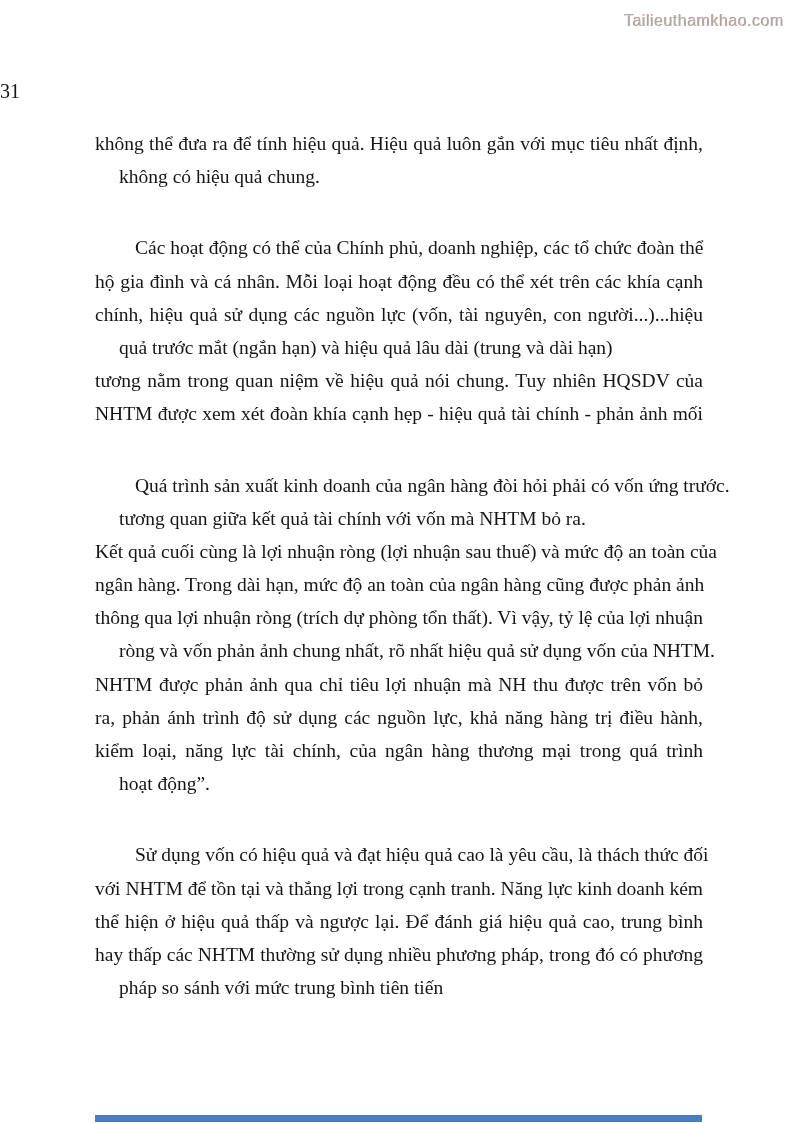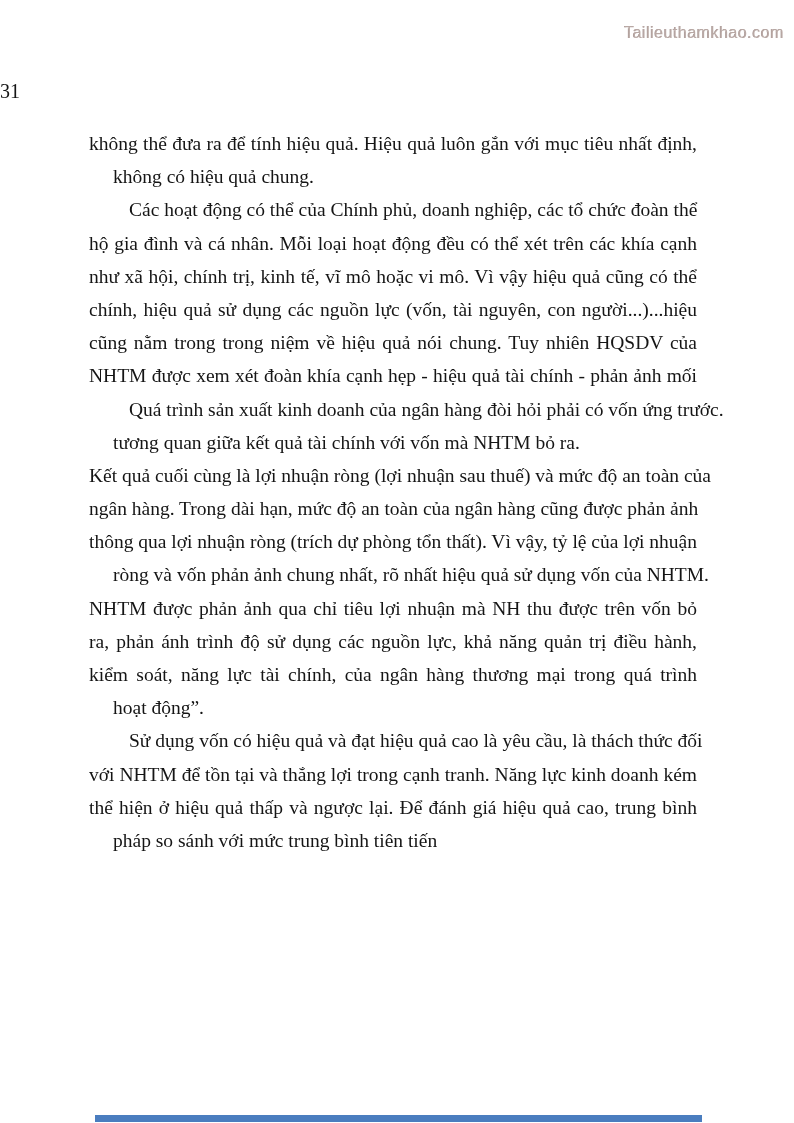--- a/index.html
+++ b/index.html
@@ -11,58 +11,59 @@
     position: relative;
     width: 794px;
     height: 1123px;
     background: #ffffff;
     overflow: hidden;
     font-family: "Liberation Serif", "DejaVu Serif", serif;
     color: #151515;
   }
   .watermark {
     position: absolute;
-    top: 24px;
+    top: 12px;
     right: 10px;
     font-family: "Liberation Sans", "DejaVu Sans", sans-serif;
     font-size: 16px;
     letter-spacing: 0.5px;
     color: #b9a9a5;
     text-shadow: 1px 1px 0 #ffffff, -0.5px -0.5px 0 #a89693;
     user-select: none;
   }
   .page-number {
     position: absolute;
     top: 80px;
     left: 0;
     width: 100%;
     font-size: 20px;
   }
   .text-block {
     position: absolute;
     top: 127px;
-    left: 89px;
+    left: 95px;
     width: 608px;
     font-size: 19.5px;
   }
   .line {
     height: 33.2px;
     line-height: 33.2px;
     white-space: nowrap;
     text-align: justify;
     text-align-last: justify;
     overflow: visible;
   }
   .line.last {
     text-align: left;
     text-align-last: left;
     margin-left: 24px;
   }
   .line.indent {
     text-indent: 40px;
+    margin-top: 38px;
   }
   .footer-bar {
     position: absolute;
     left: 95px;
     top: 1115px;
     width: 607px;
     height: 7px;
     background: #4a7dbf;
   }
 </style>
@@ -72,34 +73,35 @@
 <div class="page">
   <div class="watermark" style="color: rgb(185, 169, 165);">Tailieuthamkhao.com</div>
 
   <div class="page-number">31</div>
 
   <div class="text-block" id="text-block">
       <div class="line">không thể đưa ra để tính hiệu quả. Hiệu quả luôn gắn với mục tiêu nhất định,</div>
       <div class="line last">không có hiệu quả chung.</div>
       <div class="line indent">Các hoạt động có thể của Chính phủ, doanh nghiệp, các tổ chức đoàn thể</div>
       <div class="line">hộ gia đình và cá nhân. Mỗi loại hoạt động đều có thể xét trên các khía cạnh</div>
-      <div class="line">như xã hội, chính trị, kinh tế, vĩ mô hoặc vi mô. Vì vậy hiệu quả cũng có thể</div>
       <div class="line">chính, hiệu quả sử dụng các nguồn lực (vốn, tài nguyên, con người...)...hiệu</div>
-      <div class="line">cũng nằm trong trong niệm về hiệu quả nói chung. Tuy nhiên HQSDV của</div>
+      <div class="line last">quả trước mắt (ngắn hạn) và hiệu quả lâu dài (trung và dài hạn)</div>
+      <div class="line">tương nằm trong quan niệm về hiệu quả nói chung. Tuy nhiên HQSDV của</div>
       <div class="line">NHTM được xem xét đoàn khía cạnh hẹp - hiệu quả tài chính - phản ảnh mối</div>
       <div class="line indent">Quá trình sản xuất kinh doanh của ngân hàng đòi hỏi phải có vốn ứng trước.</div>
       <div class="line last">tương quan giữa kết quả tài chính với vốn  mà NHTM bỏ ra.</div>
       <div class="line">Kết quả cuối cùng là lợi nhuận ròng (lợi nhuận sau thuế) và mức độ an toàn của</div>
       <div class="line">ngân hàng. Trong dài hạn, mức độ an toàn của ngân hàng cũng được phản ảnh</div>
       <div class="line">thông qua lợi nhuận ròng (trích dự phòng tổn thất). Vì vậy, tỷ lệ của lợi nhuận</div>
       <div class="line last">ròng và vốn phản ảnh chung nhất, rõ nhất hiệu quả sử dụng vốn của NHTM.</div>
       <div class="line">NHTM được phản ảnh qua chỉ tiêu lợi nhuận mà NH thu được trên vốn bỏ</div>
-      <div class="line">ra, phản ánh trình độ sử dụng các nguồn lực, khả năng quản trị điều hành,</div>
-      <div class="line">kiểm soát, năng lực tài chính, của ngân hàng thương mại trong quá trình</div>
+      <div class="line">ra, phản ánh trình độ sử dụng các nguồn lực, khả năng hàng trị điều hành,</div>
+      <div class="line">kiểm loại, năng lực tài chính, của ngân hàng thương mại trong quá trình</div>
       <div class="line last">hoạt động”.</div>
       <div class="line indent">Sử dụng vốn có hiệu quả và đạt hiệu quả cao là yêu cầu, là thách thức đối</div>
       <div class="line">với NHTM để tồn tại và thắng lợi trong cạnh tranh. Năng lực kinh doanh kém</div>
       <div class="line">thể hiện ở hiệu quả thấp và ngược lại. Để đánh giá hiệu quả cao, trung bình</div>
+      <div class="line">hay thấp các NHTM thường sử dụng nhiều phương pháp, trong đó có phương</div>
       <div class="line last">pháp so sánh với mức trung bình tiên tiến</div>
     </div>
 
   <div class="footer-bar" style="background: rgb(74, 125, 191);"></div>
 </div>
 
 </body></html>

